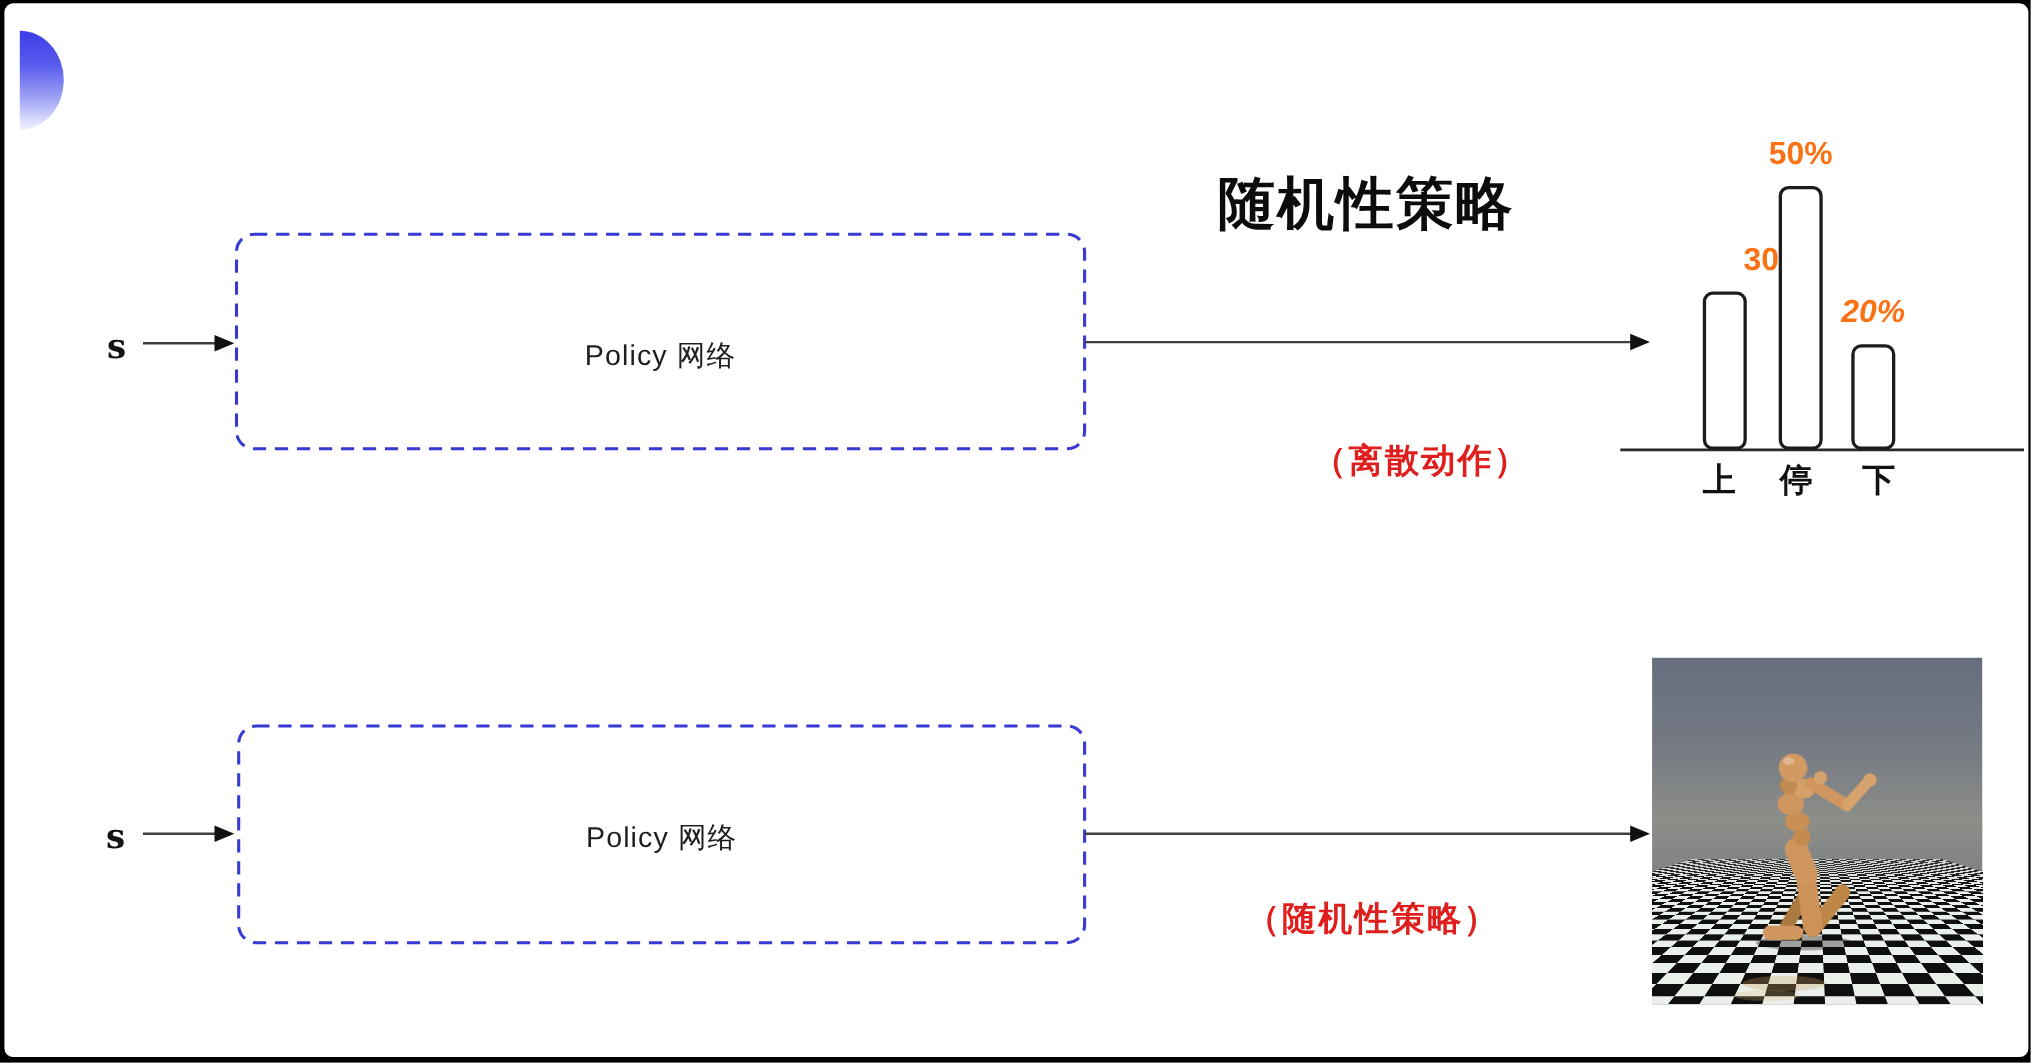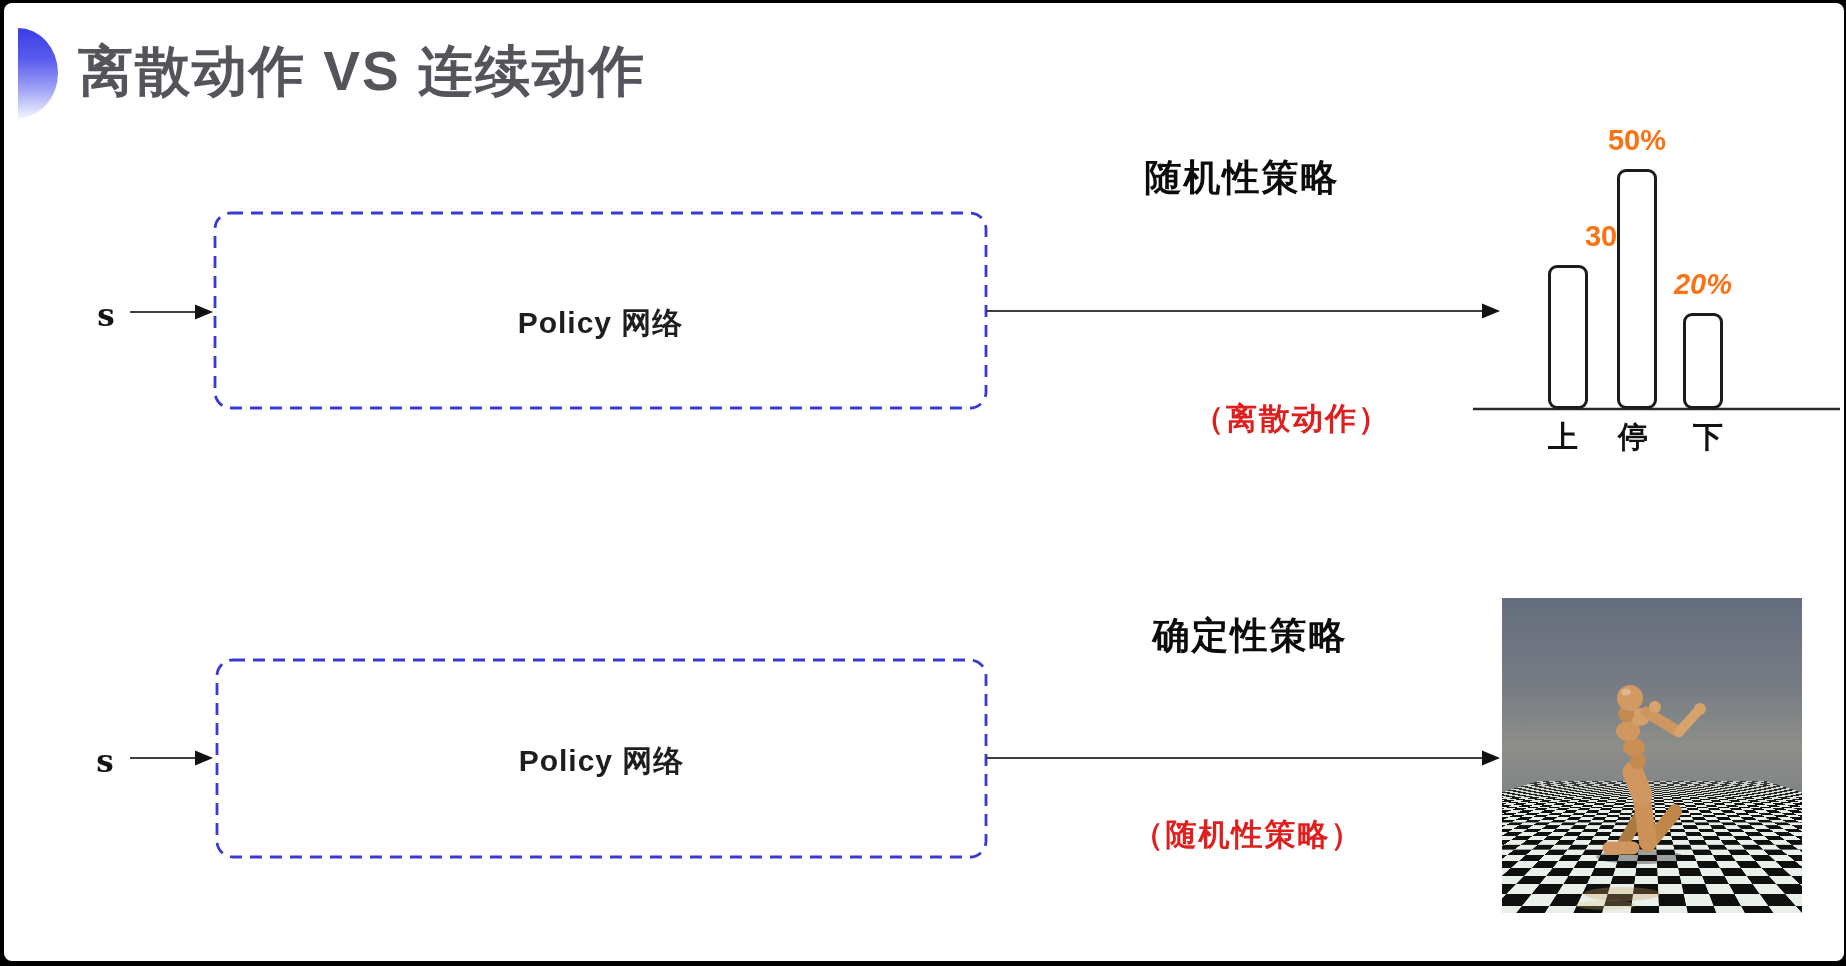--- a/index.html
+++ b/index.html
@@ -12,22 +12,22 @@
   .logo{position:absolute;left:18px;top:28px;width:40px;height:90px;
         border-radius:0 100% 100% 0 / 0 50% 50% 0;
         background:linear-gradient(180deg,#3e40e6 4%,#5a5cee 35%,#9fa3f5 68%,#e9eafc 96%);}
   .title{position:absolute;left:78px;top:44px;font-size:55px;line-height:1.0;color:#54555b;
          font-weight:600;letter-spacing:2px;white-space:nowrap;}
 
   
   .s-label{position:absolute;width:40px;text-align:center;font-family:"DejaVu Serif",serif;
            font-weight:700;font-size:31px;color:#141414;line-height:1;}
   .box-label{position:absolute;display:flex;align-items:center;justify-content:center;
-             font-size:30px;color:#1e1e1e;font-weight:700;letter-spacing:1px;}
-  .policy-type{position:absolute;width:400px;text-align:center;font-size:37px;font-weight:700;
+             font-size:26px;color:#1e1e1e;font-weight:400;letter-spacing:1px;}
+  .policy-type{position:absolute;width:400px;text-align:center;font-size:52px;font-weight:700;
                color:#0c0c0c;letter-spacing:2px;line-height:1.1;}
   .formula{position:absolute;width:400px;text-align:center;font-family:"DejaVu Serif",serif;
            font-style:italic;font-size:40px;color:#0a0a0a;line-height:1.1;}
   .formula sub{font-size:26px;font-style:italic;}
   .action-note{position:absolute;width:400px;text-align:center;font-size:31px;font-weight:700;
                color:#de1f1e;letter-spacing:2px;line-height:1.1;}
 
   
   .bar{position:absolute;width:40px;background:#fff;border:3px solid #1c1c1c;border-radius:9px;
        box-sizing:border-box;}
@@ -49,21 +49,20 @@
   .robot-svg{position:absolute;inset:0;}
 </style>
 </head>
 <body>
 
 <div class="slide"></div>
 
 <div class="stage">
 
   <div class="logo"></div>
-  <div class="title">离散动作 VS 连续动作</div>
 
   <svg class="abs" width="1846" height="966" viewBox="0 0 1846 966" style="left:0;top:0;">
     <rect x="215" y="213" width="771" height="195" rx="16" fill="none" stroke="#3939d4" stroke-width="2.8" stroke-dasharray="12 8"></rect>
     <rect x="217" y="660" width="769" height="197" rx="16" fill="none" stroke="#3939d4" stroke-width="2.8" stroke-dasharray="12 8"></rect>
 
     <g stroke="#3f3f3f" stroke-width="2.2">
       <line x1="130" y1="312" x2="198" y2="312"></line>
       <polygon points="213,312 195,304.5 195,319.5" fill="#111" stroke="none"></polygon>
     </g>
     <g stroke="#3f3f3f" stroke-width="2.2">
@@ -96,21 +95,20 @@
     <div class="bar" style="left: 1617px; top: 169px; height: 240px;"></div>
     <div class="bar" style="left: 1683px; top: 313px; height: 96px;"></div>
     <div class="bar-cat" style="left: 1563px; top: 420px;">上</div>
     <div class="bar-cat" style="left: 1633px; top: 420px;">停</div>
     <div class="bar-cat" style="left: 1708px; top: 420px;">下</div>
   </div>
 
   <div class="s-label" style="left:85px;top:746px;">s</div>
   <div class="box-label" style="left:217px;top:660px;width:769px;height:197px;padding-top:6px;box-sizing:border-box;">Policy 网络</div>
 
-  <div class="policy-type" style="left:1050px;top:616px;">确定性策略</div>
   <div class="action-note" style="left:1048px;top:818px;">（随机性策略）</div>
 
   <div class="robot-img">
     <div class="robot-sky"></div>
     <div class="robot-floor"></div>
     <div class="robot-fog"></div>
     <svg class="robot-svg" width="300" height="315" viewBox="0 0 300 315">
       <ellipse cx="138" cy="259" rx="44" ry="7" fill="rgba(15,15,15,0.35)"></ellipse>
       <ellipse cx="120" cy="296" rx="38" ry="7" fill="rgba(205,160,95,0.30)"></ellipse>
       <ellipse cx="104" cy="307" rx="30" ry="5" fill="rgba(225,190,120,0.25)"></ellipse>

